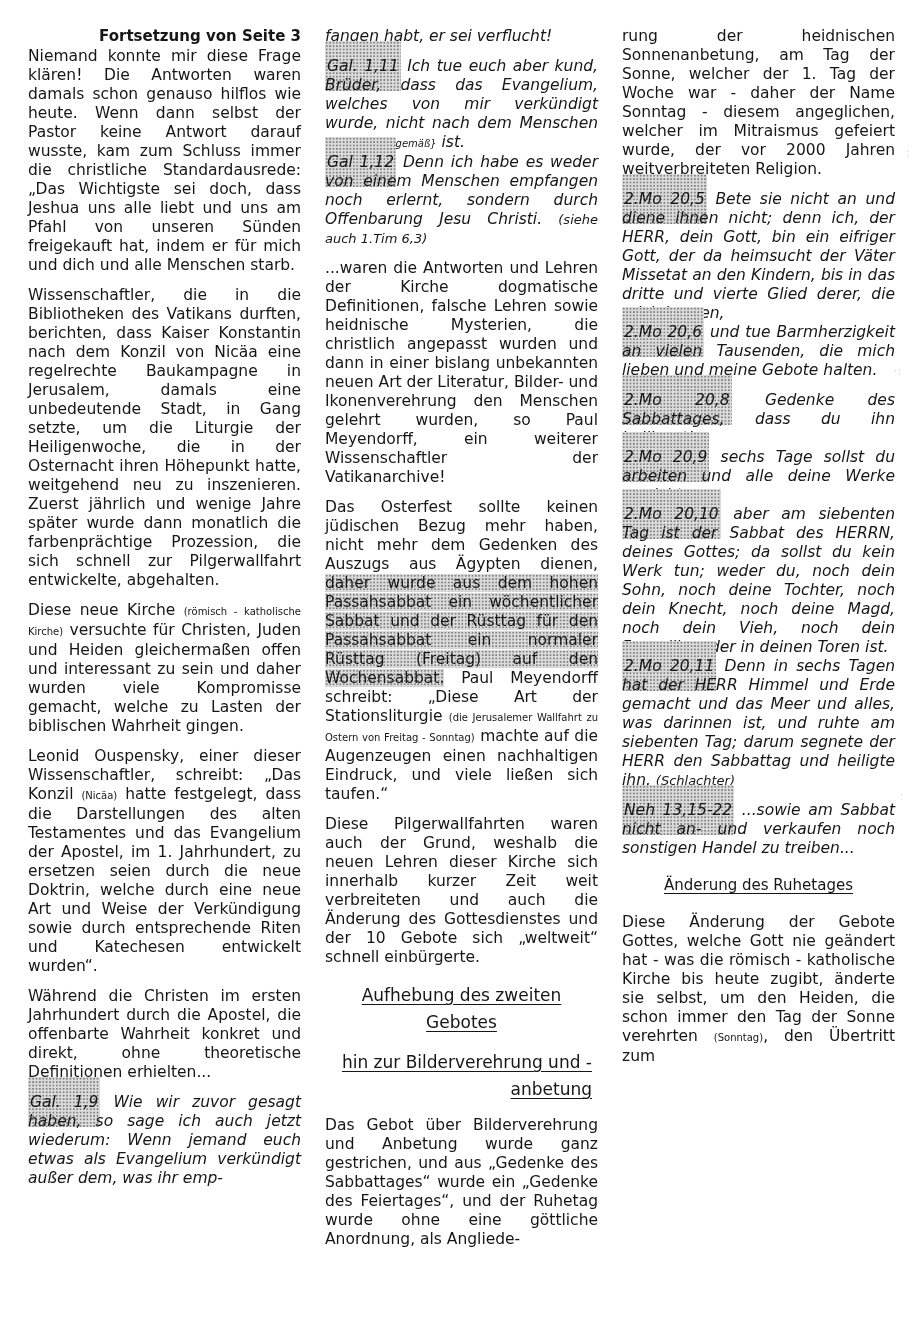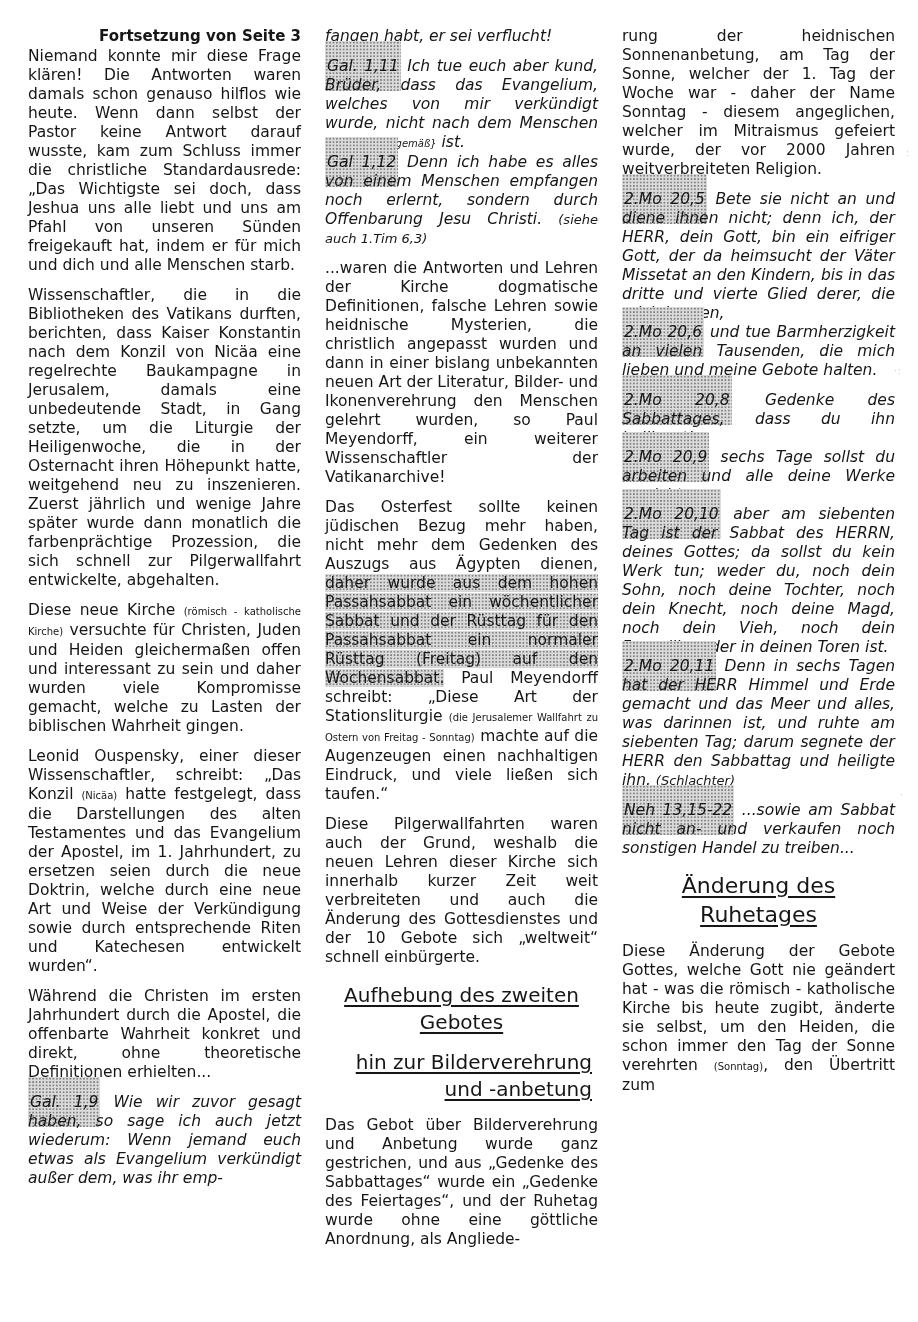--- a/index.html
+++ b/index.html
@@ -29,27 +29,27 @@
   }
   .hl-run{
     background-color:#dbdbdb;
     background-image:radial-gradient(#818181 0.9px, rgba(0,0,0,0) 1px);
     background-size:3.4px 3.4px;
     box-decoration-break:clone;-webkit-box-decoration-break:clone;
   }
   .small{font-size:10px;}
   .note{font-size:13px;font-style:italic;}
   .head2{
-    font-size:20px;line-height:27px;text-align:center;
+    font-size:17px;line-height:27px;text-align:center;
     text-decoration:underline;text-underline-offset:3px;
     margin:15px 6px 13px 6px;font-weight:normal;
   }
   .head2.tight{margin-top:0;text-align:right;}
   .head3{
-    font-size:22px;line-height:29px;text-align:center;
+    font-size:15px;line-height:29px;text-align:center;
     text-decoration:underline;text-underline-offset:3px;
     margin:13px 0 13px 0;font-weight:normal;
   }
   .speck{position:absolute;opacity:.45;color:#8a8a8a;font-size:9px;letter-spacing:1px;}
 </style>
 </head>
 <body>
 
 <div class="page">
 
@@ -60,21 +60,21 @@
     <div class="p"><span>Diese neue Kirche </span><span class="small">(römisch - katholische Kirche)</span><span> versuchte für Christen, Juden und Heiden gleichermaßen offen und interessant zu sein und daher wurden viele Kompromisse gemacht, welche zu Lasten der biblischen Wahrheit gingen.</span></div>
     <div class="p"><span>Leonid Ouspensky, einer dieser Wissenschaftler, schreibt: „Das Konzil </span><span class="small">(Nicäa)</span><span> hatte festgelegt, dass die Darstellungen des alten Testamentes und das Evangelium der Apostel, im 1. Jahrhundert, zu ersetzen seien durch die neue Doktrin, welche durch eine neue Art und Weise der Verkündigung sowie durch entsprechende Riten und Katechesen entwickelt wurden“.</span></div>
     <div class="p">Während die Christen im ersten Jahrhundert durch die Apostel, die offenbarte Wahrheit konkret und direkt, ohne theoretische Definitionen erhielten...</div>
     <div class="p verse"><span class="ref">Gal. 1,9</span> <span>Wie wir zuvor gesagt haben, so sage ich auch jetzt wiederum: Wenn jemand euch etwas als Evangelium verkündigt außer dem, was ihr emp-</span></div>
   </div>
 
   <div class="col">
     <div class="p verse">fangen habt, er sei verflucht!</div>
     <div class="vgroup">
       <div class="vblock verse"><span class="ref">Gal. 1,11</span> <span>Ich tue euch aber kund, Brüder, dass das Evangelium, welches von mir verkündigt wurde, nicht nach dem Menschen </span><span class="small">{o. menschengemäß}</span><span> ist.</span></div>
-      <div class="vblock verse"><span class="ref">Gal 1,12</span> <span>Denn ich habe es alles von einem Menschen empfangen noch erlernt, sondern durch Offenbarung Jesu Christi.</span> <span class="note">(siehe auch 1.Tim 6,3)</span></div>
+      <div class="vblock verse"><span class="ref">Gal 1,12</span> <span>Denn ich habe es weder von einem Menschen empfangen noch erlernt, sondern durch Offenbarung Jesu Christi.</span> <span class="note">(siehe auch 1.Tim 6,3)</span></div>
     </div>
     <div class="p">...waren die Antworten und Lehren der Kirche dogmatische Definitionen, falsche Lehren sowie heidnische Mysterien, die christlich angepasst wurden und dann in einer bislang unbekannten neuen Art der Literatur, Bilder- und Ikonenverehrung den Menschen gelehrt wurden, so Paul Meyendorff, ein weiterer Wissenschaftler der Vatikanarchive!</div>
     <div class="p"><span>Das Osterfest sollte keinen jüdischen Bezug mehr haben, nicht mehr dem Gedenken des Auszugs aus Ägypten dienen, </span><span class="hl-run">daher wurde aus dem hohen Passahsabbat ein wöchentlicher Sabbat und der Rüsttag für den Passahsabbat ein normaler Rüsttag (Freitag) auf den Wochensabbat.</span><span> Paul Meyendorff schreibt: „Diese Art der Stationsliturgie </span><span class="small">(die Jerusalemer Wallfahrt zu Ostern von Freitag - Sonntag)</span><span> machte auf die Augenzeugen einen nachhaltigen Eindruck, und viele ließen sich taufen.“</span></div>
     <div class="p">Diese Pilgerwallfahrten waren auch der Grund, weshalb die neuen Lehren dieser Kirche sich innerhalb kurzer Zeit weit verbreiteten und auch die Änderung des Gottesdienstes und der 10 Gebote sich „weltweit“ schnell einbürgerte.</div>
     <div class="head2">Aufhebung des zweiten Gebotes</div>
     <div class="head2 tight">hin zur Bilderverehrung und -anbetung</div>
     <div class="p">Das Gebot über Bilderverehrung und Anbetung wurde ganz gestrichen, und aus „Gedenke des Sabbattages“ wurde ein „Gedenke des Feiertages“, und der Ruhetag wurde ohne eine göttliche Anordnung, als Angliede-</div>
   </div>
 
   <div class="col">

